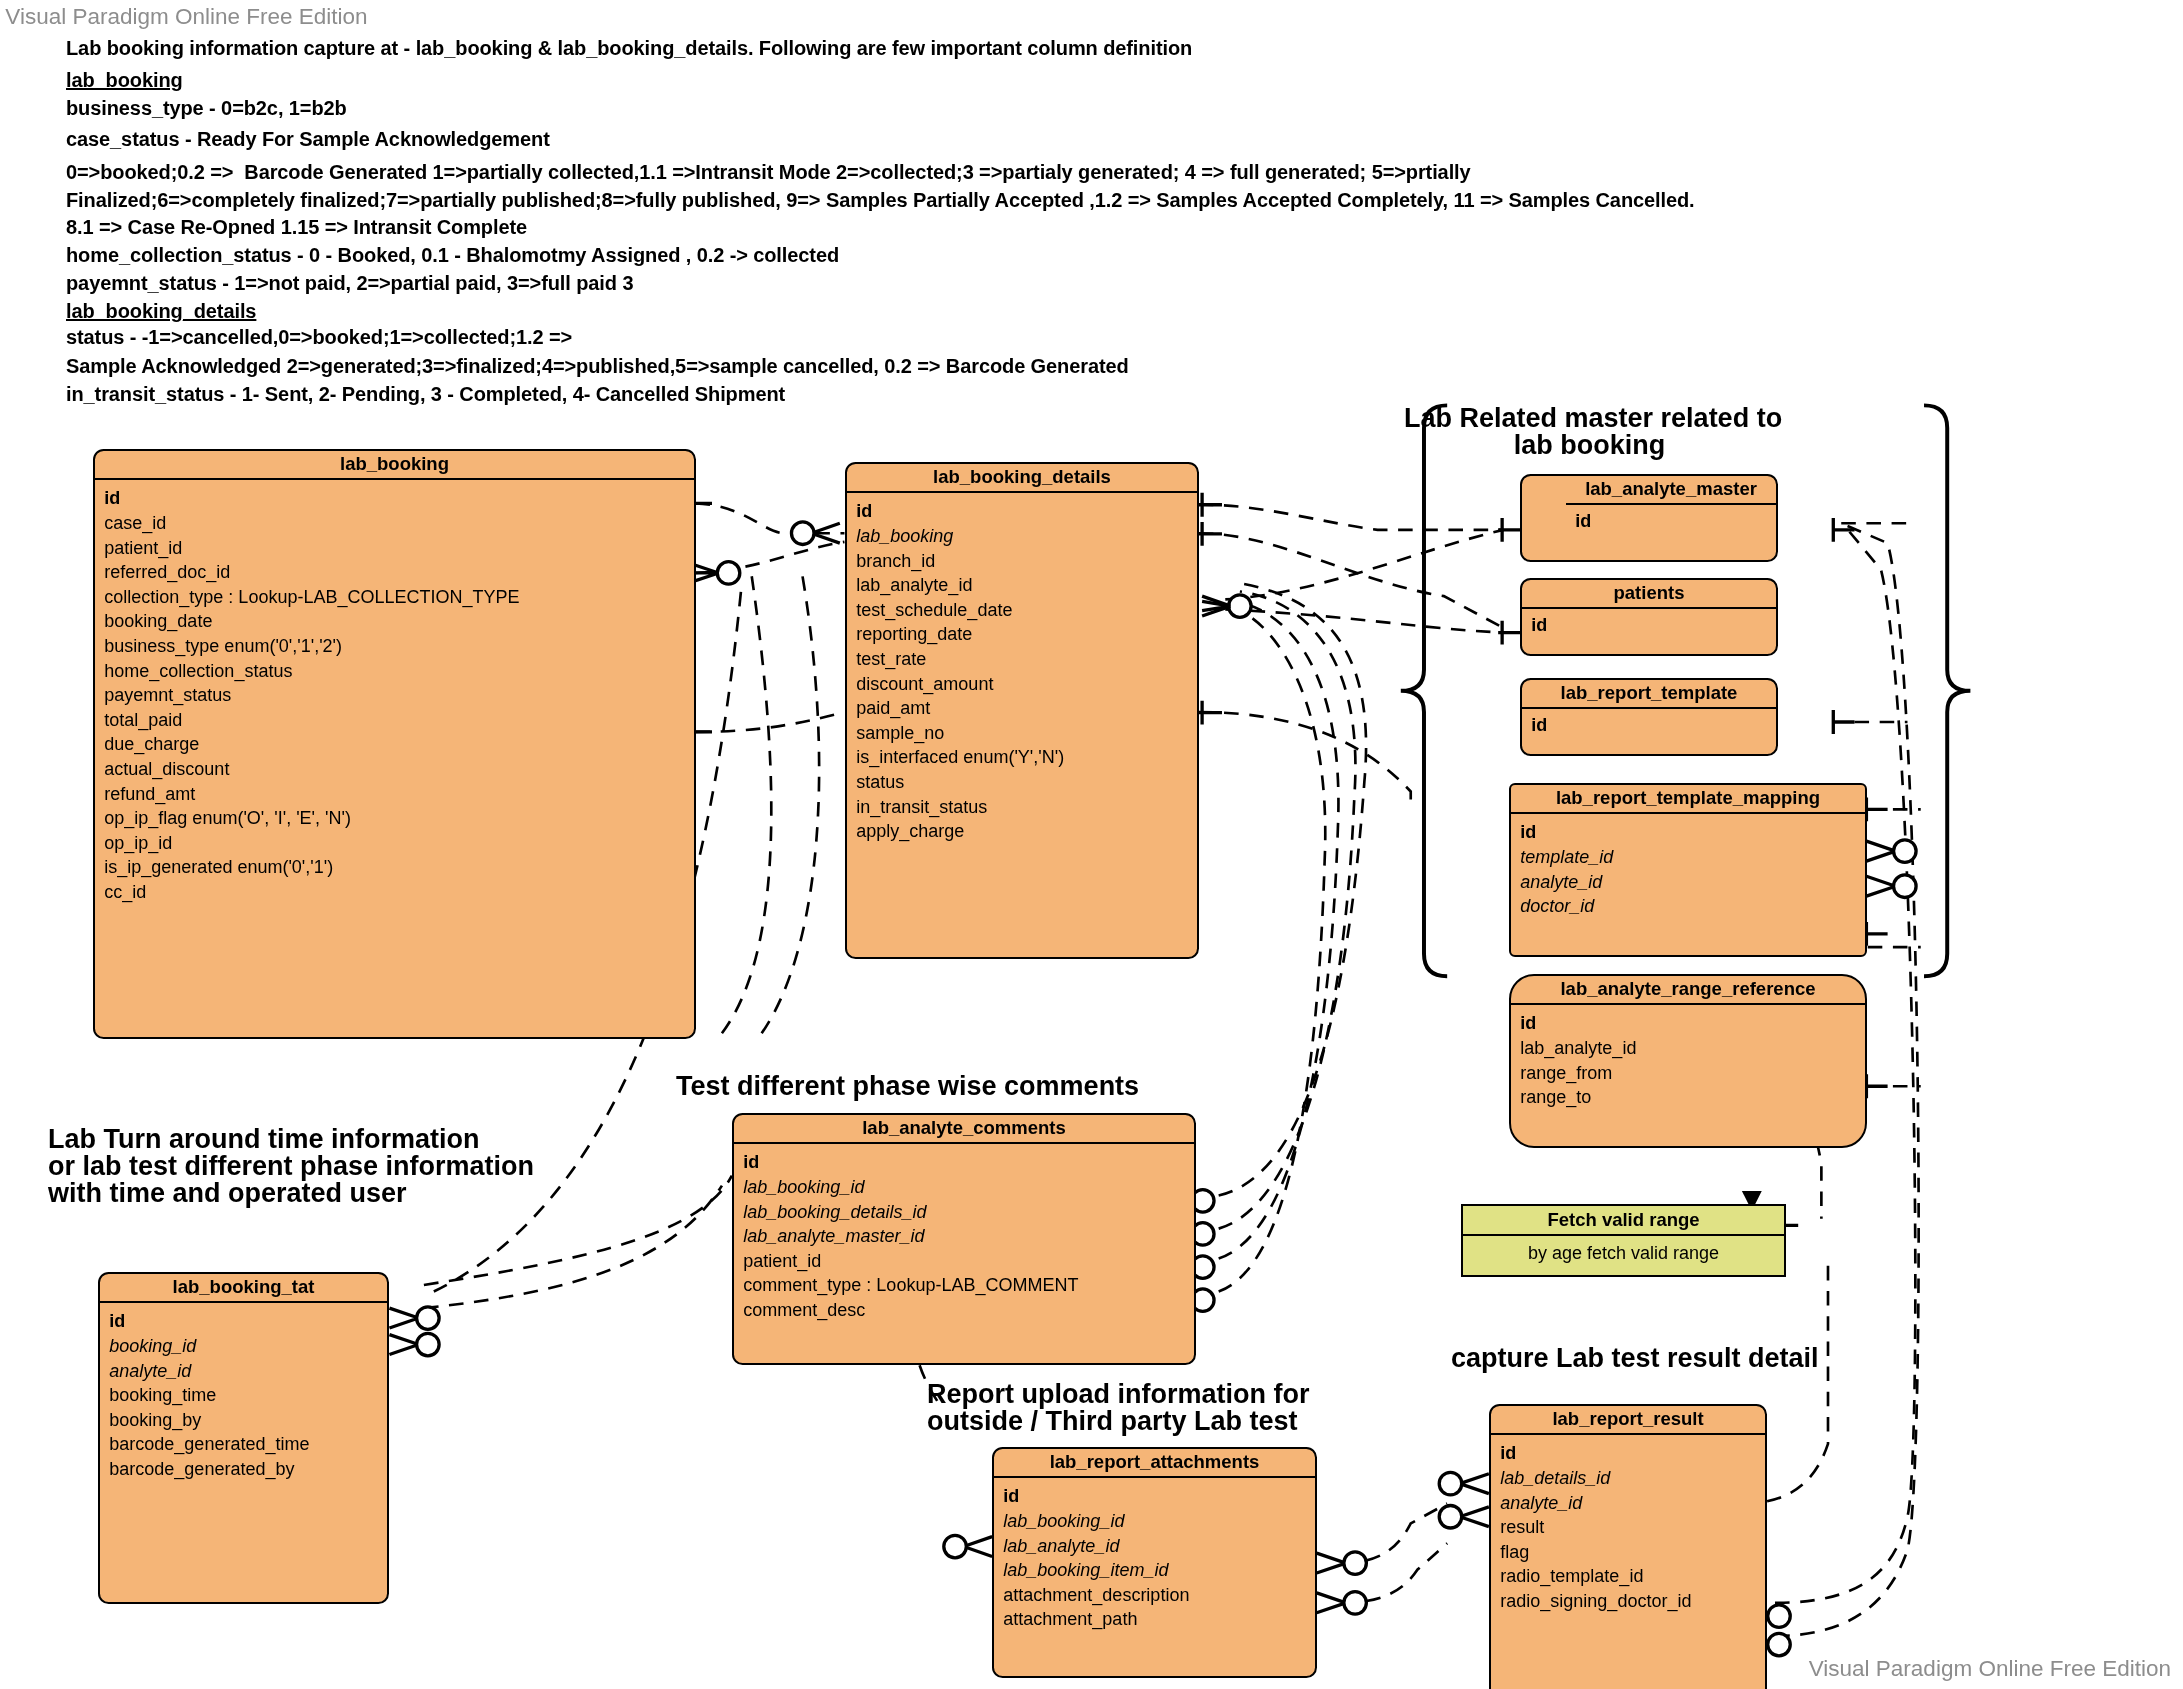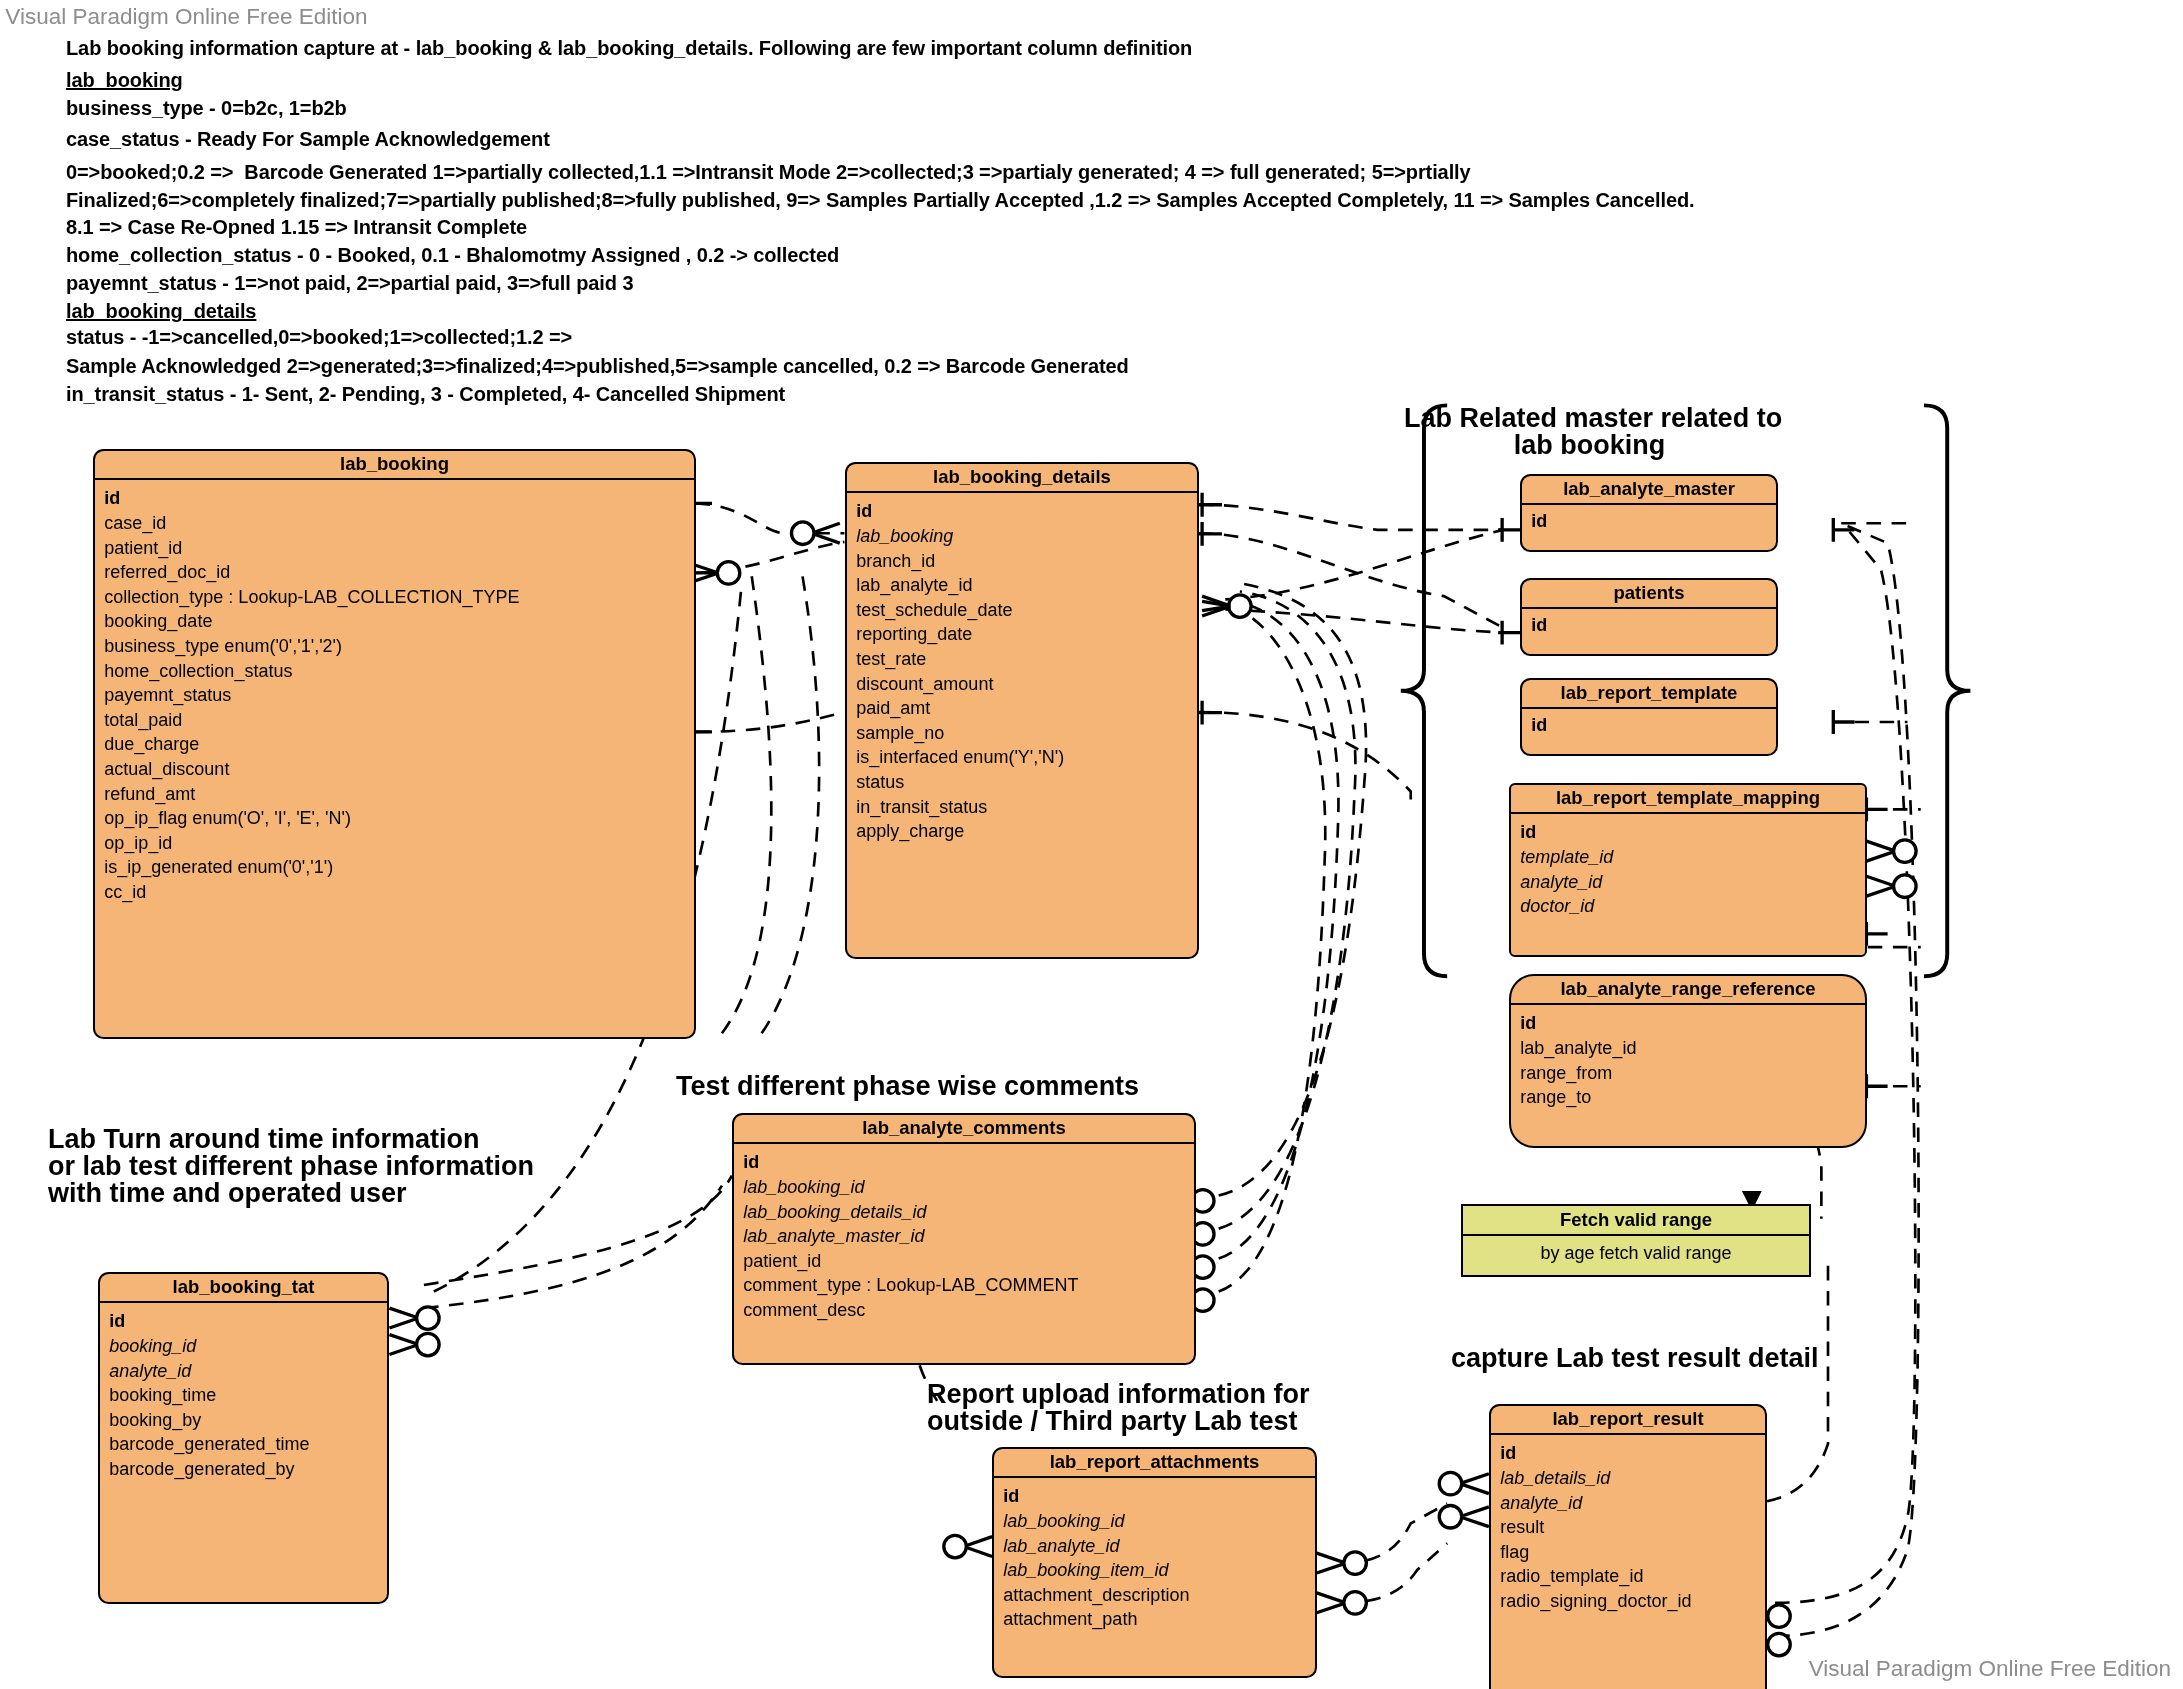--- a/index.html
+++ b/index.html
@@ -229,21 +229,21 @@
         <div class="f">discount_amount</div>
         <div class="f">paid_amt</div>
         <div class="f">sample_no</div>
         <div class="f">is_interfaced enum('Y','N')</div>
         <div class="f">status</div>
         <div class="f">in_transit_status</div>
         <div class="f">apply_charge</div>
       </div>
   </div>
 
-  <div class="ent slim" style="left:1520px;top:474px;width:258px;height:78px;">
+  <div class="ent slim" style="left:1520px;top:474px;width:258px;height:88px;padding-left:44px;">
     <div class="tt">lab_analyte_master</div>
     <div class="bd">
         <div class="f pk">id</div>
       </div>
   </div>
 
   <div class="ent slim" style="left:1520px;top:578px;width:258px;height:78px;">
     <div class="tt">patients</div>
     <div class="bd">
         <div class="f pk">id</div>
@@ -321,19 +321,19 @@
         <div class="f pk">id</div>
         <div class="f fk">lab_details_id</div>
         <div class="f fk">analyte_id</div>
         <div class="f">result</div>
         <div class="f">flag</div>
         <div class="f">radio_template_id</div>
         <div class="f">radio_signing_doctor_id</div>
       </div>
   </div>
 
-  <div class="ynote" style="left:1461px;top:1204px;width:350px;height:73px;">
+  <div class="ynote" style="left:1461px;top:1204px;width:325px;height:73px;">
     <div class="tt">Fetch valid range</div>
     <div class="bd">by age fetch valid range</div>
   </div>
 
 </div>
 
 
 </body></html>

